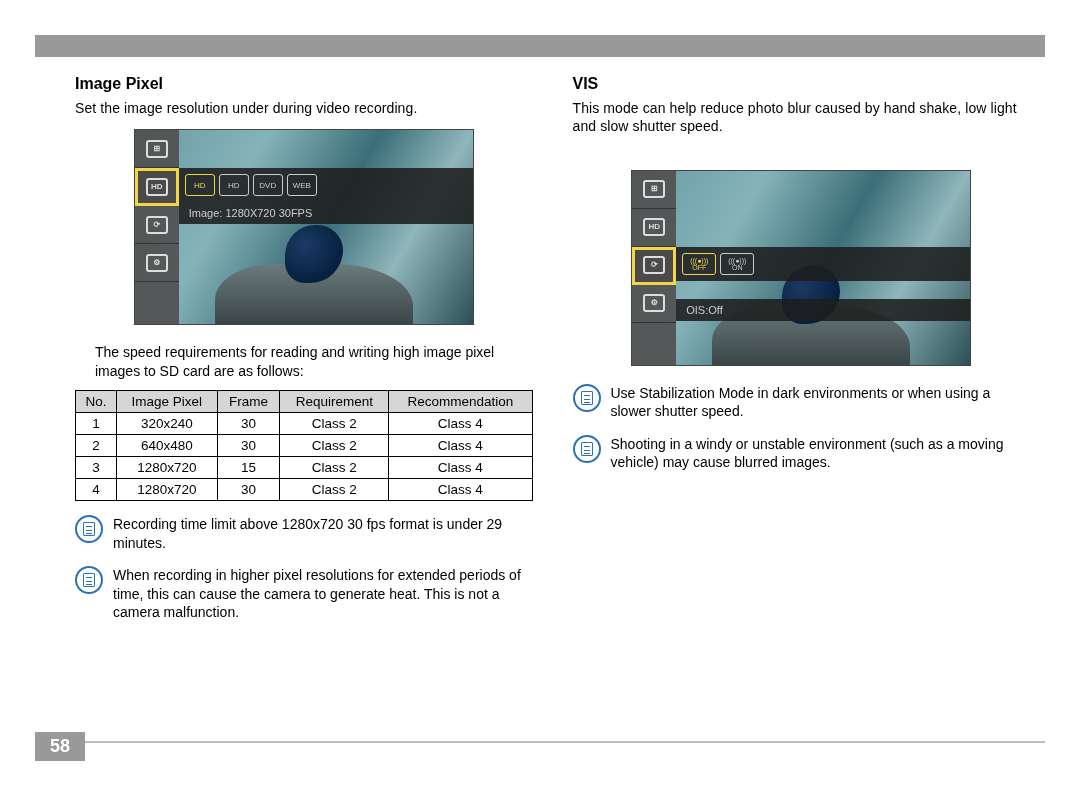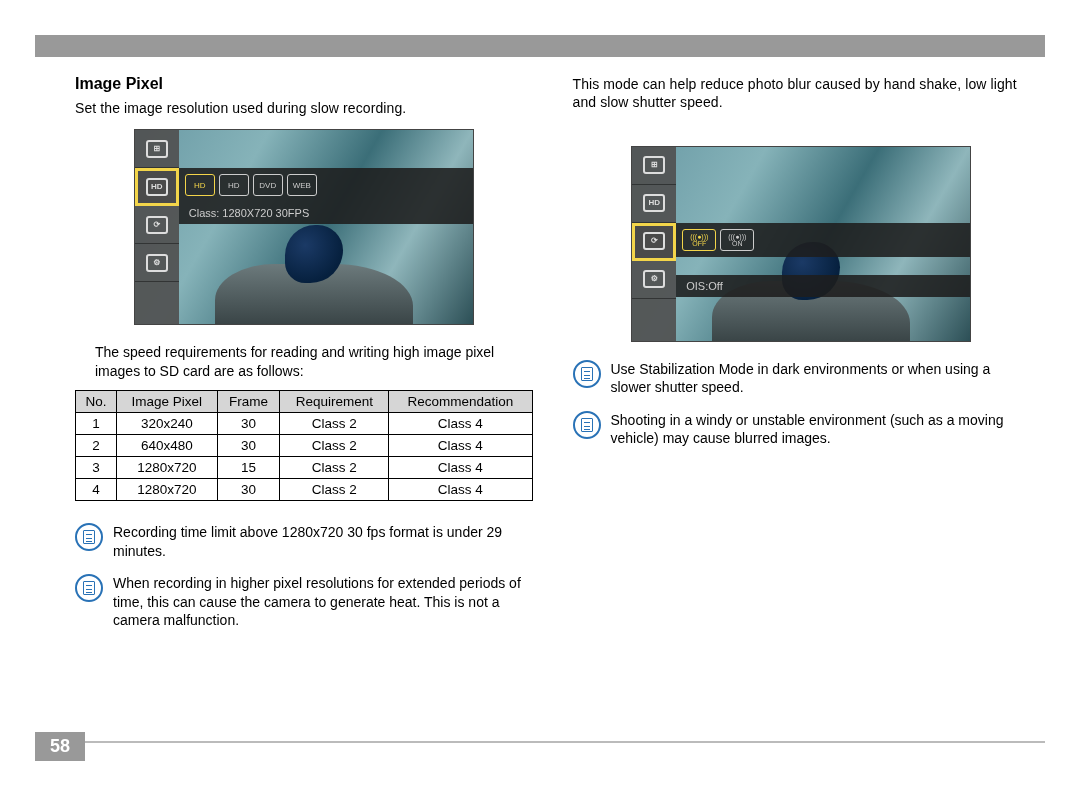--- a/index.html
+++ b/index.html
@@ -124,21 +124,21 @@
 
   .subdesc {
     font-size: 14px;
     line-height: 1.32;
     margin-bottom: 10px;
     margin-left: 20px;
   }
   table.spec {
     border-collapse: collapse;
     width: 100%;
-    margin-bottom: 22px;
+    margin-bottom: 14px;
   }
   table.spec th, table.spec td {
     border: 1px solid #000;
     padding: 3px 6px;
     font-size: 13.5px;
     text-align: center;
     font-weight: normal;
   }
   table.spec th {
     background: #d6d6d6;
@@ -204,21 +204,21 @@
 </style>
 </head>
 <body>
 
 <div class="topbar"></div>
 
 <div class="page-body">
 
   <div class="col left-col">
     <h3 class="section">Image Pixel</h3>
-    <div class="desc">Set the image resolution used during slow recording.</div>
+    <div class="desc">Set the image resolution under during video recording.</div>
 
     <div class="screen">
       <div class="rock"></div>
       <div class="bird"></div>
       <div class="menu-sidebar">
         <div class="sb-item">
             <div class="sb-icon">⊞</div>
           </div>
         <div class="sb-item sel">
             <div class="sb-icon">HD</div>
@@ -229,21 +229,21 @@
         <div class="sb-item">
             <div class="sb-icon">⚙</div>
           </div>
       </div>
       <div class="menu-row options">
         <div class="opt sel">HD</div>
         <div class="opt">HD</div>
         <div class="opt">DVD</div>
         <div class="opt">WEB</div>
       </div>
-      <div class="menu-row caption">Class: 1280X720 30FPS</div>
+      <div class="menu-row caption">Image: 1280X720 30FPS</div>
     </div>
 
     <div class="subdesc">The speed requirements for reading and writing high image pixel images to SD card are as follows:</div>
 
     <table class="spec">
       <thead>
         <tr>
           <th>No.</th>
           <th>Image Pixel</th>
           <th>Frame</th>
@@ -293,20 +293,21 @@
         <div class="note-row">
           <div class="note-icon">
             <div class="note-icon-inner"></div>
           </div>
           <div class="note-text">When recording in higher pixel resolutions for extended periods of time, this can cause the camera to generate heat. This is not a camera malfunction.</div>
         </div>
       </div>
   </div>
 
   <div class="col right-col">
+    <h3 class="section">VIS</h3>
     <div class="desc">This mode can help reduce photo blur caused by hand shake, low light and slow shutter speed.</div>
 
     <div class="screen">
       <div class="rock"></div>
       <div class="bird"></div>
       <div class="menu-sidebar">
         <div class="sb-item">
             <div class="sb-icon">⊞</div>
           </div>
         <div class="sb-item">

